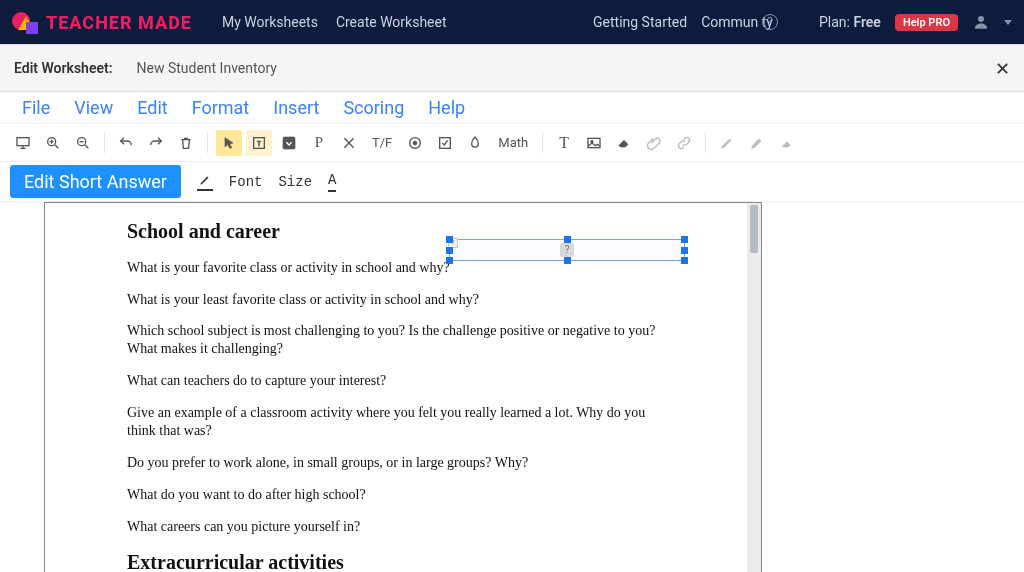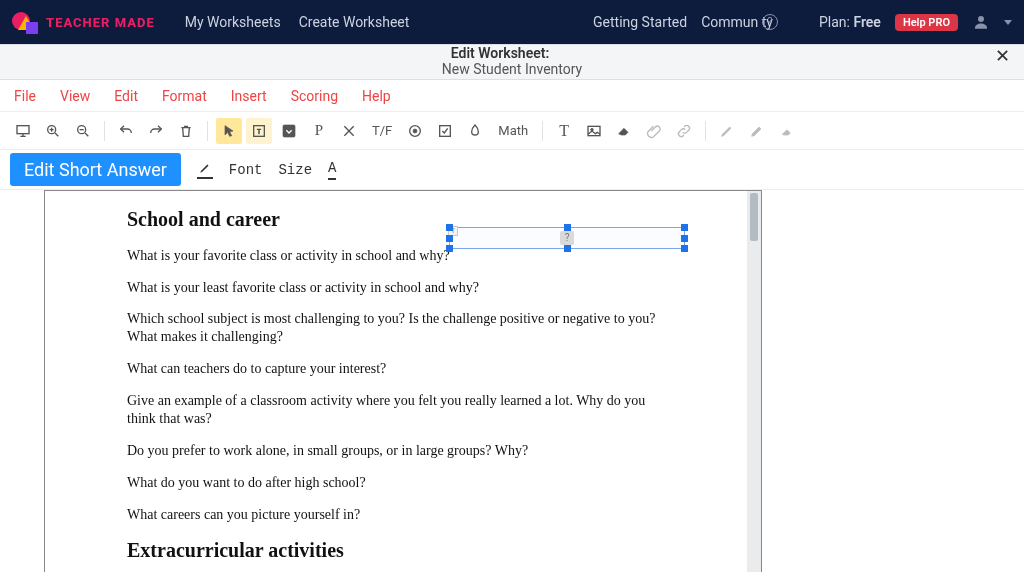--- a/index.html
+++ b/index.html
@@ -5,38 +5,38 @@
   * { box-sizing: border-box; margin: 0; padding: 0; }
   body { font-family: -apple-system, BlinkMacSystemFont, "Segoe UI", Roboto, Arial, sans-serif; background: #fff; width: 1024px; height: 572px; overflow: hidden; }
 
   
   .topnav { background: #0d1b3d; height: 44px; display: flex; align-items: center; padding: 0 12px; color: #ccd3e0; font-size: 14px; }
   .logo { display: flex; align-items: center; gap: 6px; margin-right: 20px; }
   .logo-mark { position: relative; width: 28px; height: 24px; }
   .logo-circle { position: absolute; width: 18px; height: 18px; border-radius: 50%; background: #e91e63; top: 2px; left: 0; }
   .logo-triangle { position: absolute; width: 0; height: 0; border-left: 8px solid transparent; border-right: 8px solid transparent; border-bottom: 14px solid #ffb300; top: 6px; left: 6px; }
   .logo-square { position: absolute; width: 12px; height: 12px; background: #7b3ff0; top: 12px; left: 14px; }
-  .logo-text { color: #e91e63; font-weight: 800; letter-spacing: 1px; font-size: 13px; }
+  .logo-text { color: #e91e63; font-weight: 800; letter-spacing: 1px; font-size: 18px; }
   .nav-left { display: flex; gap: 18px; margin-left: 10px; }
   .nav-left a, .nav-right a { color: #ccd3e0; cursor: pointer; }
   .nav-spacer { flex: 1; }
   .nav-right { display: flex; align-items: center; gap: 14px; }
   .help-q { display:inline-block; width:16px; height:16px; border:1px solid #8893aa; border-radius:50%; text-align:center; font-size:11px; line-height:14px; color:#8893aa; }
   .plan { color:#ccd3e0; }
   .join-pro { background:#dc3545; color:#fff; padding:2px 8px; border-radius:4px; font-size:11px; font-weight:600; cursor:pointer; }
   .user-icon { width:18px; height:18px; fill:#8893aa; }
   .caret-down { width:0; height:0; border-left:4px solid transparent; border-right:4px solid transparent; border-top:5px solid #8893aa; }
 
   
-  .edit-header { height:36px; background:#f4f5f6; border-top:1px solid #dcdfe3; border-bottom:1px solid #dcdfe3; display:flex; align-items:center; padding:0 14px; font-size:14px; color:#555; position:relative;flex-direction:column; }
+  .edit-header { height:48px; background:#f4f5f6; border-top:1px solid #dcdfe3; border-bottom:1px solid #dcdfe3; display:flex; align-items:center; padding:0 14px; font-size:14px; color:#555; position:relative; }
   .edit-header .label { font-weight:600; margin-right:24px; color:#333; }
   .edit-header .close { position:absolute; right:14px; cursor:pointer; font-size:18px; color:#333; }
 
   
-  .menubar { height:32px; display:flex; align-items:center; gap:24px; padding:0 14px; font-size:14px; color:#ef4444; border-bottom:1px solid #eceef0; }
+  .menubar { height:32px; display:flex; align-items:center; gap:24px; padding:0 22px; font-size:18px; color:#3b82f6; border-bottom:1px solid #eceef0; }
   .menubar span { cursor:pointer; }
 
   
   .toolbar { height:38px; display:flex; align-items:center; padding:0 10px; gap:4px; border-bottom:1px solid #eceef0; font-size:13px; color:#555; }
   .tb-btn { width:26px; height:26px; display:flex; align-items:center; justify-content:center; cursor:pointer; border-radius:2px; }
   .tb-btn.active { background:#ffe89a; }
   .tb-sep { width:1px; height:20px; background:#e0e3e6; margin:0 4px; }
   .tb-text { padding:0 6px; cursor:pointer; }
   .tb-icon { width:16px; height:16px; fill:#555; stroke:#555; }
   .tb-faded .tb-icon { fill:#bbb; stroke:#bbb; }

